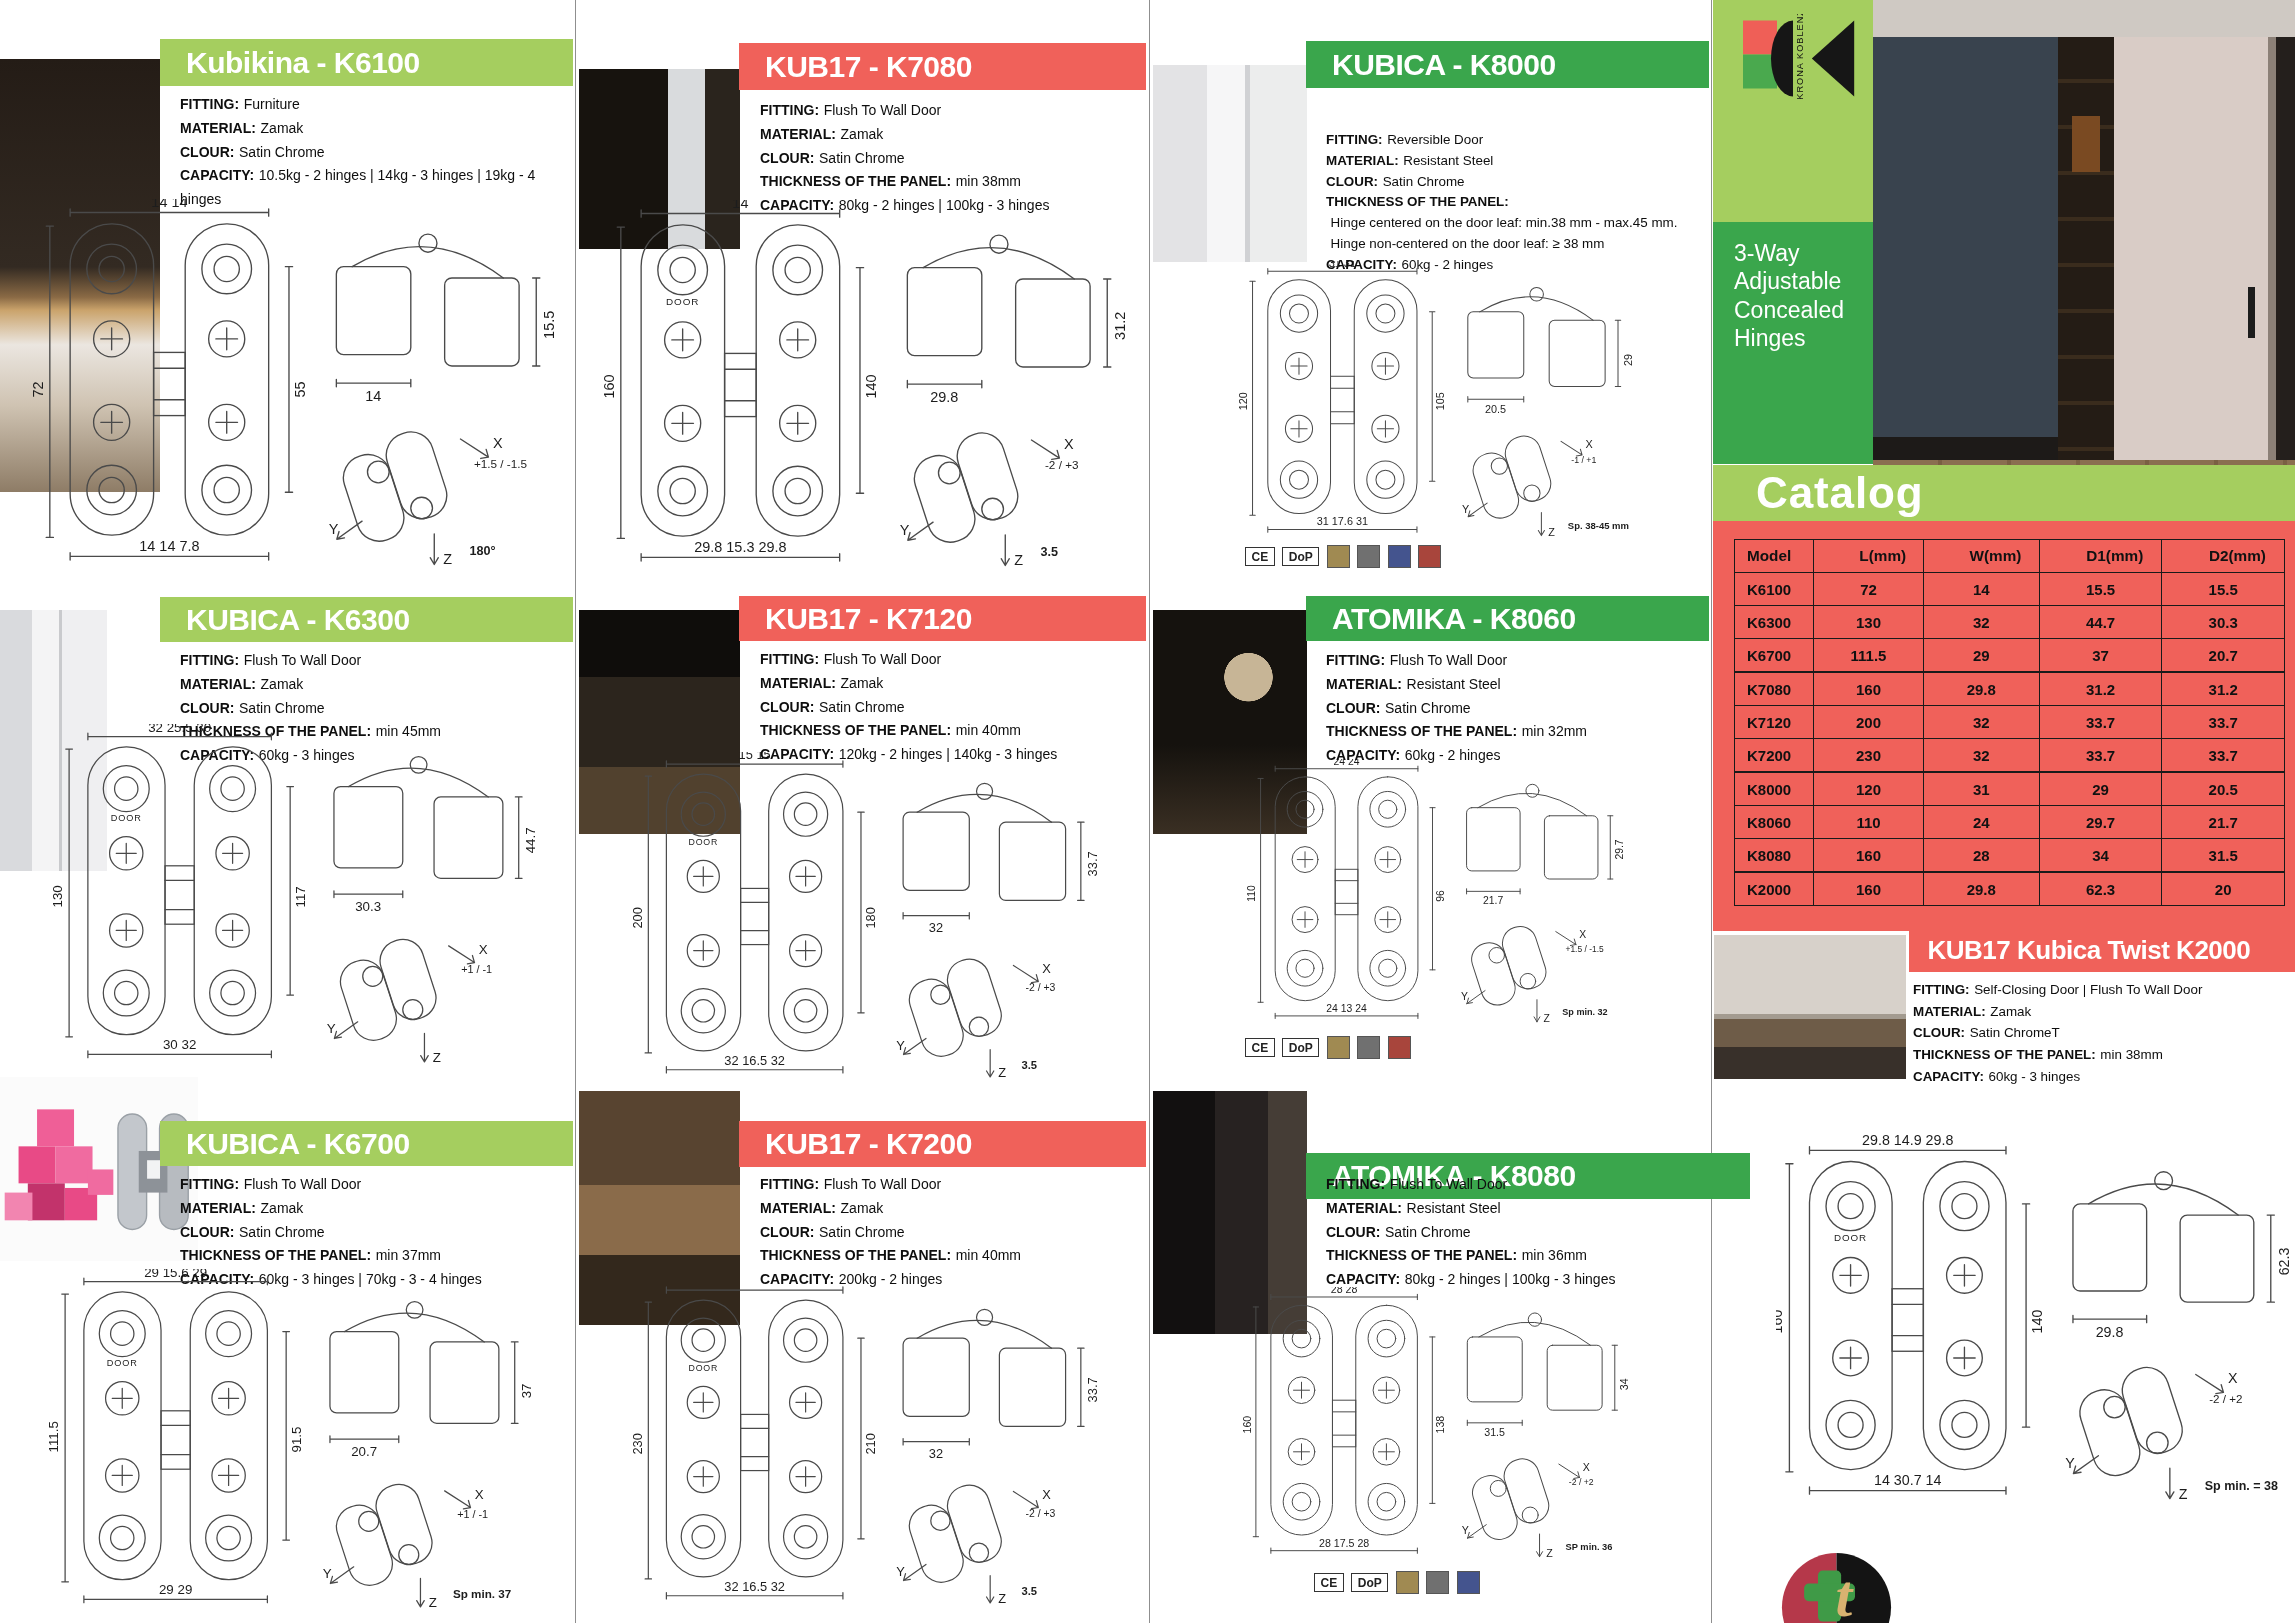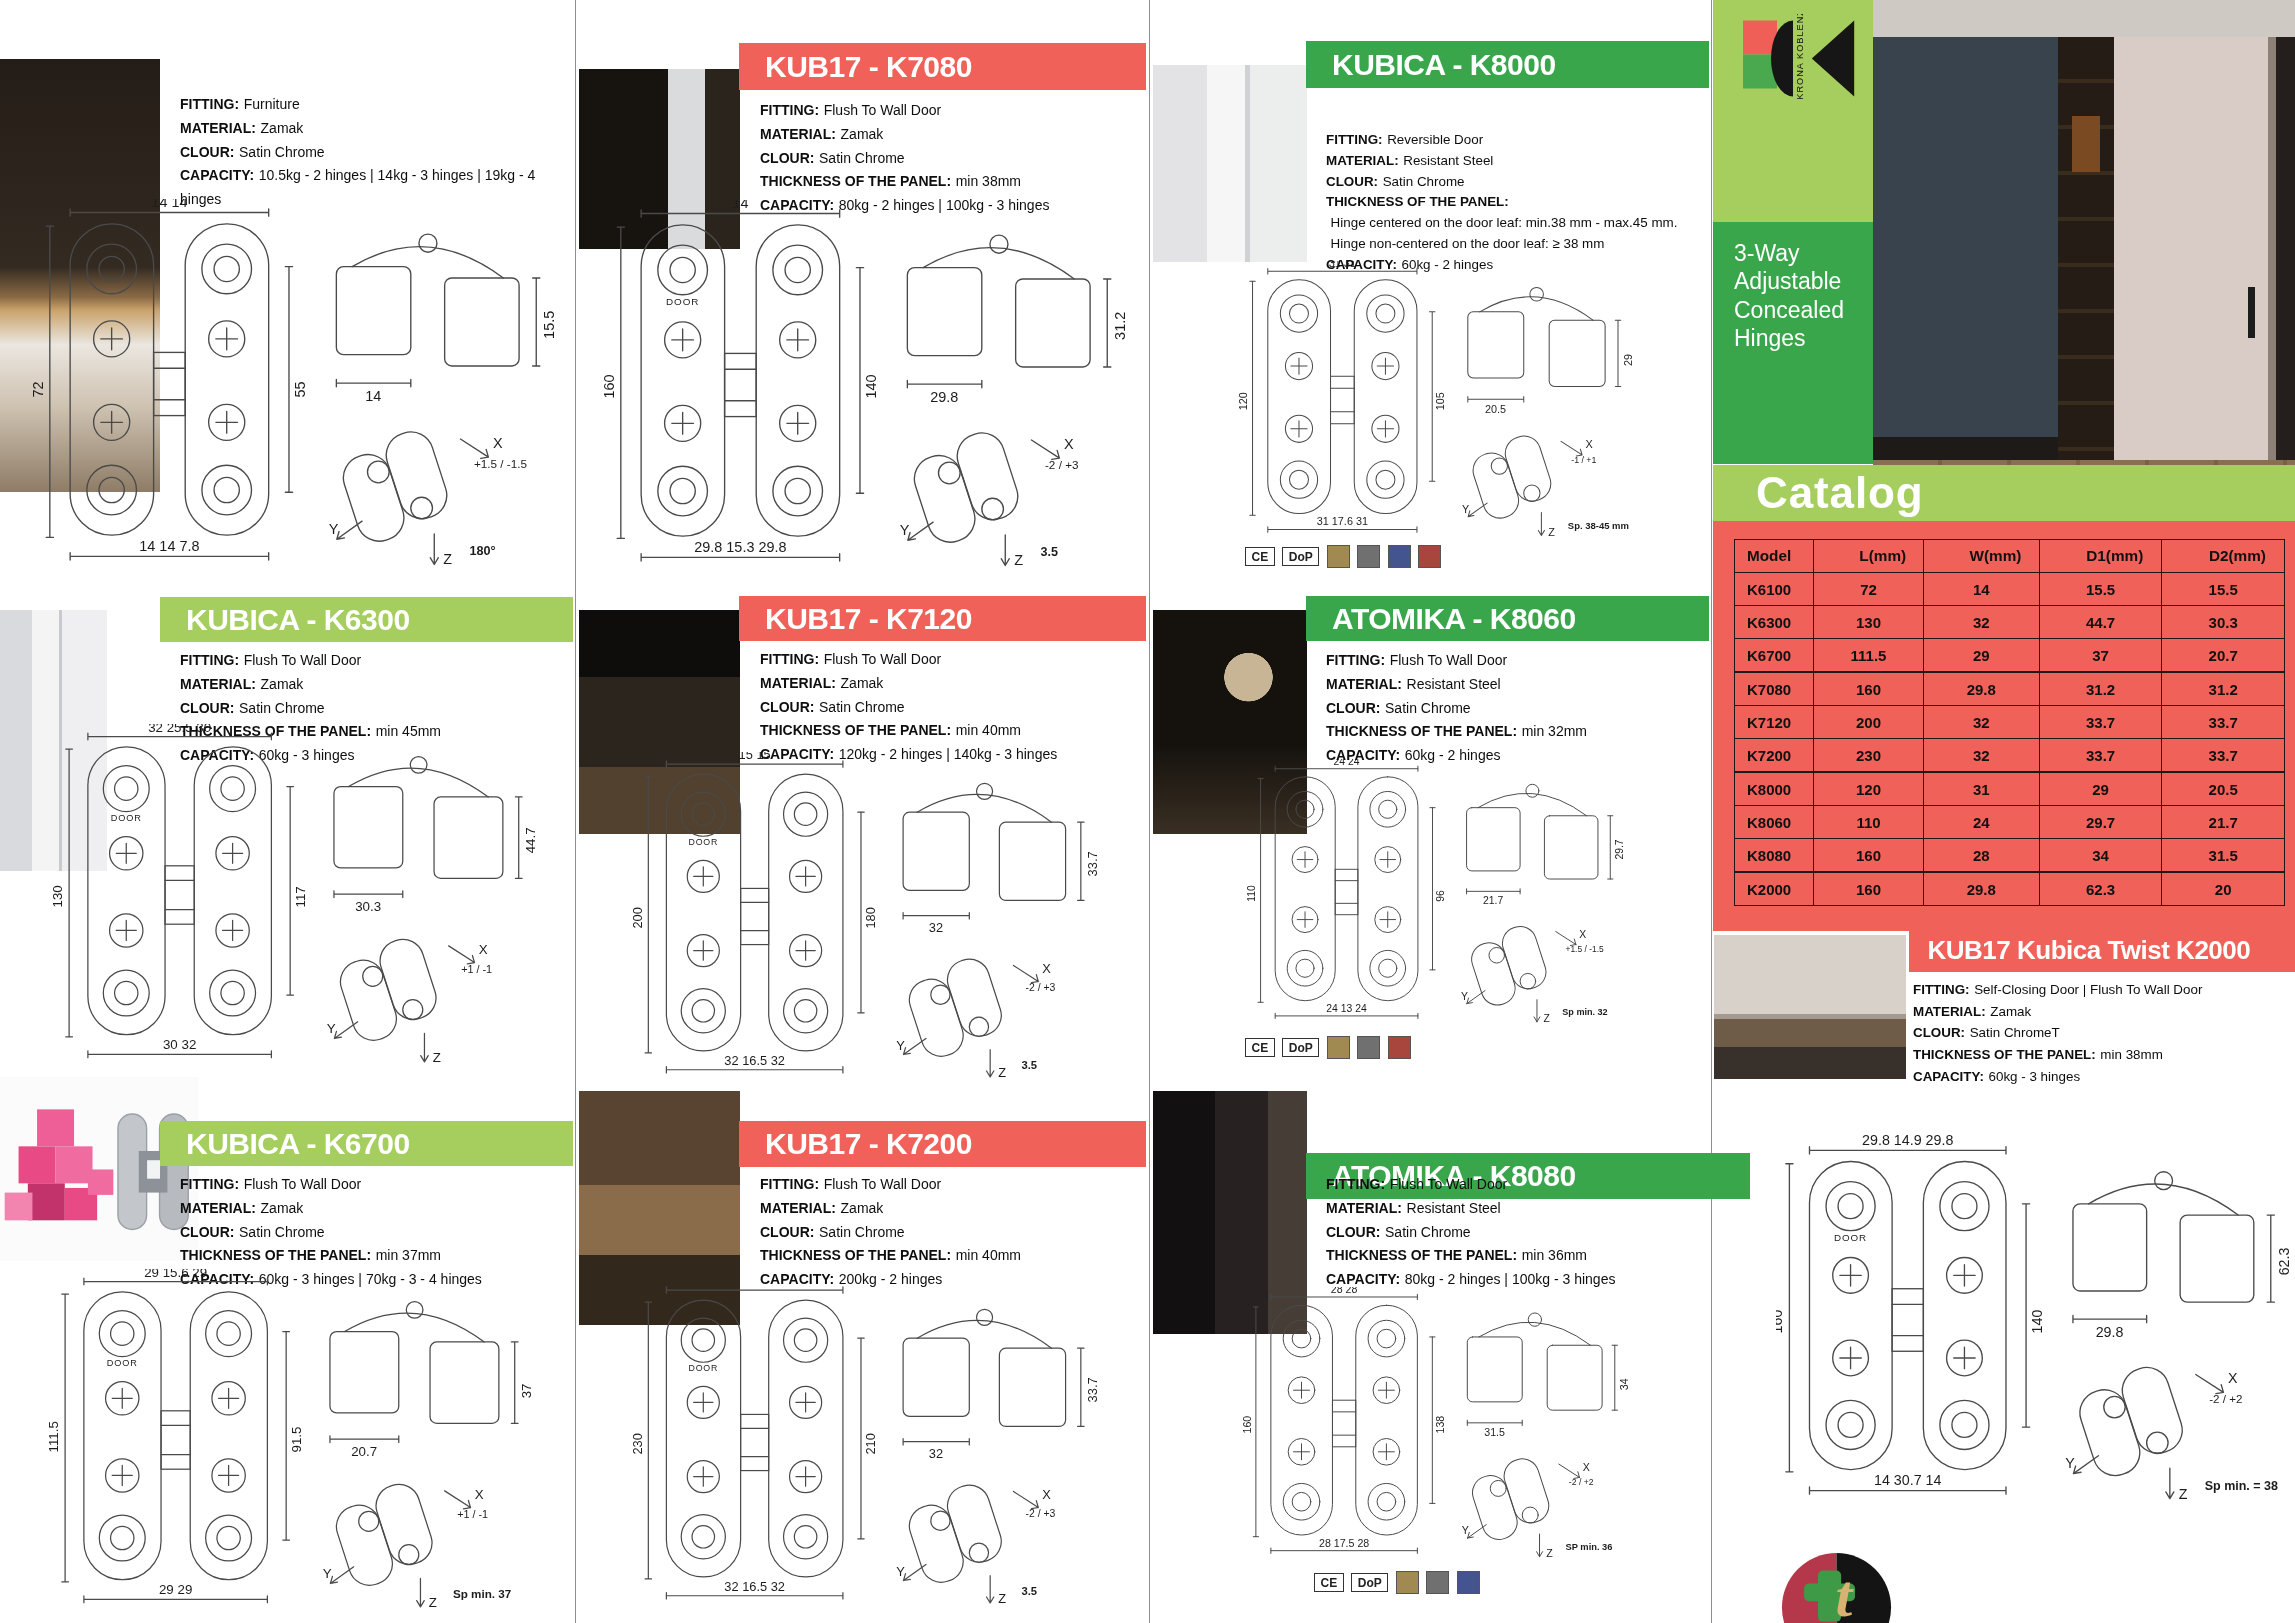--- a/index.html
+++ b/index.html
@@ -42,20 +42,23 @@
 </head>
 <body>
 
 <div class="page">
 
   <div class="vsep" style="left:575px"></div>
   <div class="vsep" style="left:1149px"></div>
   <div class="vsep" style="left:1711px"></div>
 
   <div class="photo" style="left:0;top:59px;width:160px;height:433px;background:linear-gradient(180deg,#241c16 0%,#332a22 48%,#8a6a45 55%,#caa36b 58%,#ebe6e0 66%,#cfc3b2 80%,#8e7c66 100%);"></div>
+  <div class="sec-hdr lg" style="left:160px;top:39px;width:413px;height:47px;">
+      <span>Kubikina - K6100</span>
+    </div>
   <div class="specs" style="left:180px;top:93px;width:391px;">
     <div class="sline"><span class="sl">FITTING:</span><span class="sv">Furniture</span></div>
     <div class="sline"><span class="sl">MATERIAL:</span><span class="sv">Zamak</span></div>
     <div class="sline"><span class="sl">CLOUR:</span><span class="sv">Satin Chrome</span></div>
     <div class="sline"><span class="sl">CAPACITY:</span><span class="sv">10.5kg - 2 hinges | 14kg - 3 hinges | 19kg - 4 hinges</span></div>
   </div>
   <div class="dwg-host" style="left:32px;top:199px;width:532px;height:370px;">
   <svg class="dwg" viewBox="0 0 1160 820" preserveAspectRatio="xMidYMid meet">
     <g class="ln">
       <rect x="75" y="55" width="185" height="690" rx="92"></rect>

